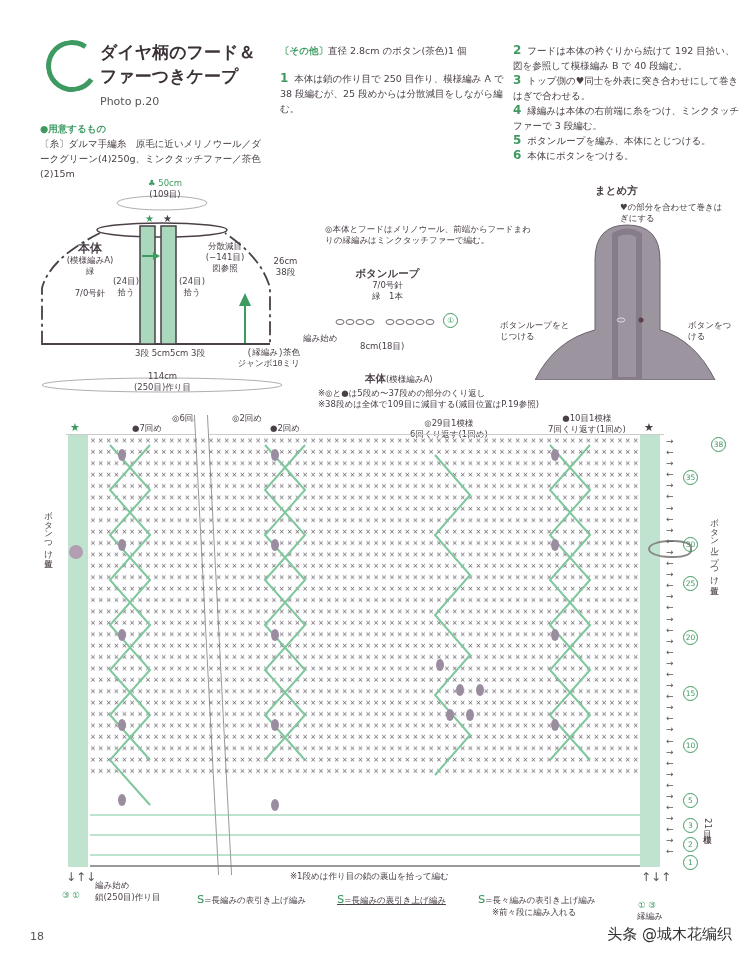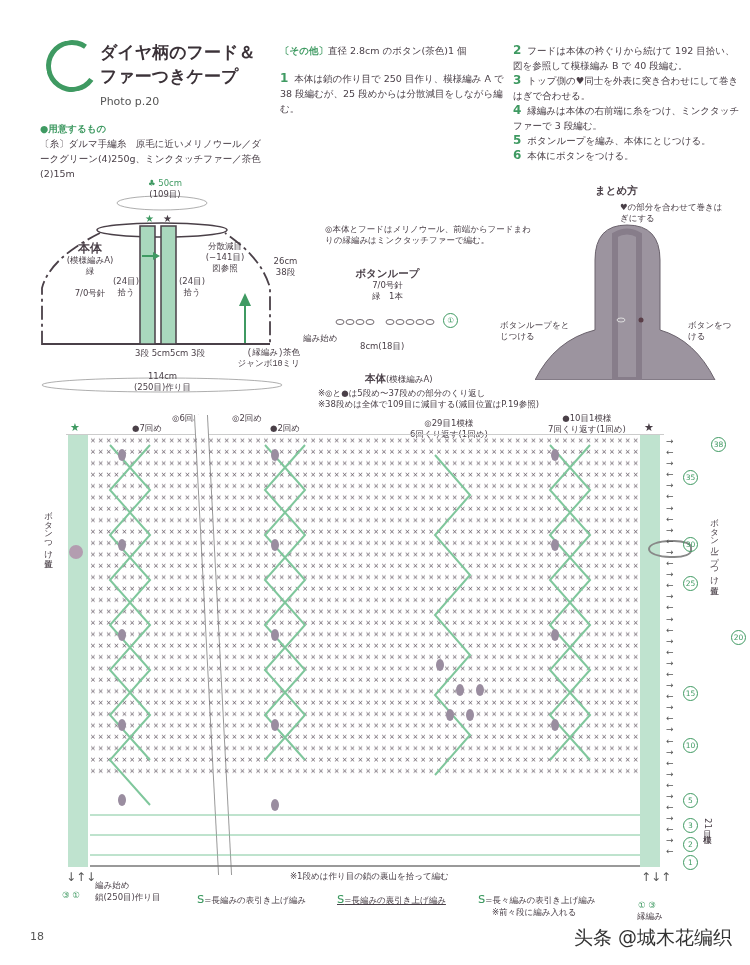--- a/index.html
+++ b/index.html
@@ -11,21 +11,21 @@
   .photo{left:100px;top:95px;font-size:11px;color:#555;}
   .txt{font-size:9.5px;line-height:15px;color:#4a4048;}
   .sec-h{color:#3f9a62;font-weight:bold;}
   .step-n{color:#3f9a62;font-size:12px;font-weight:bold;margin-right:6px;}
   .small{font-size:8.5px;line-height:11px;}
   .lbl{font-size:8.5px;color:#4a4048;text-align:center;line-height:11px;}
   .chart-box{left:66px;top:434px;width:598px;height:434px;border-top:1px solid #ccc;}
   .band{background:#bfe3cf;}
   .rn{position:absolute;width:13px;height:13px;border:1px solid #3f9a62;border-radius:50%;font-size:7.5px;color:#3f9a62;text-align:center;line-height:13px;}
   .legend{font-size:8.5px;color:#4a4048;}
-  .wm{right:18px;top:925px;font-size:19px;color:#333;text-shadow:0 0 2px #fff;}
+  .wm{right:18px;top:925px;font-size:15px;color:#333;text-shadow:0 0 2px #fff;}
   .pg{left:30px;top:930px;font-size:11px;color:#555;}
 </style>
 </head>
 <body>
 
 <div class="abs big-letter"></div>
 <div class="abs title">
   <div>ダイヤ柄のフード＆</div>
   <div>ファーつきケープ</div>
 </div>
@@ -185,21 +185,21 @@
   <div class="abs" style="left:582px;top:105px;width:40px;height:14px;border:2px solid #888;border-radius:50% 40% 40% 50%;"></div>
 </div>
 
 <div class="abs small" style="left:42px;top:505px;width:12px;writing-mode:vertical-rl;">ボタンつけ位置</div>
 <div class="abs small" style="left:708px;top:512px;width:12px;writing-mode:vertical-rl;">ボタンループつけ位置</div>
 
 <div class="abs rn" style="left:711px;top:437px;">38</div>
 <div class="abs rn" style="left:683px;top:470px;">35</div>
 <div class="abs rn" style="left:683px;top:522px;margin-top:15px;">30</div>
 <div class="abs rn" style="left:683px;top:576px;text-align:center;">25</div>
-<div class="abs rn" style="left:683px;top:630px;margin-left:48px;">20</div>
+<div class="abs rn" style="left:683px;top:630px;">20</div>
 <div class="abs rn" style="left:683px;top:686px;">15</div>
 <div class="abs rn" style="left:683px;top:738px;">10</div>
 <div class="abs rn" style="left:683px;top:793px;">5</div>
 <div class="abs rn" style="left:683px;top:818px;">3</div>
 <div class="abs rn" style="left:683px;top:837px;">2</div>
 <div class="abs rn" style="left:683px;top:855px;">1</div>
 <div class="abs small" style="left:701px;top:818px;width:12px;writing-mode:vertical-rl;">2目1模様</div>
 
 <div class="abs" style="left:666px;top:436px;width:16px;font-size:9px;line-height:11.1px;color:#555;">→<br>←<br>→<br>←<br>→<br>←<br>→<br>←<br>→<br>←<br>→<br>←<br>→<br>←<br>→<br>←<br>→<br>←<br>→<br>←<br>→<br>←<br>→<br>←<br>→<br>←<br>→<br>←<br>→<br>←<br>→<br>←<br>→<br>←<br>→<br>←<br>→<br>←</div>
 

